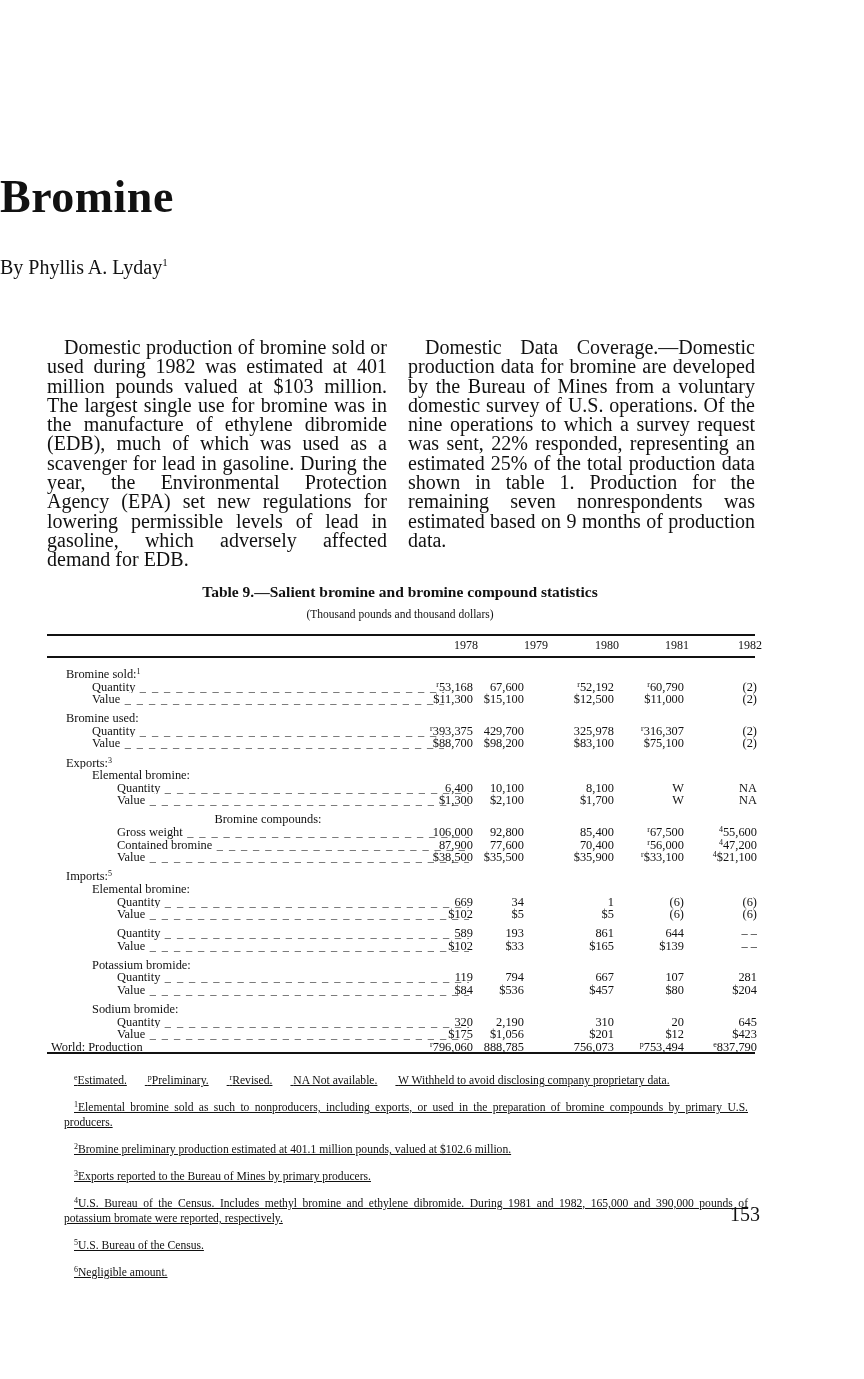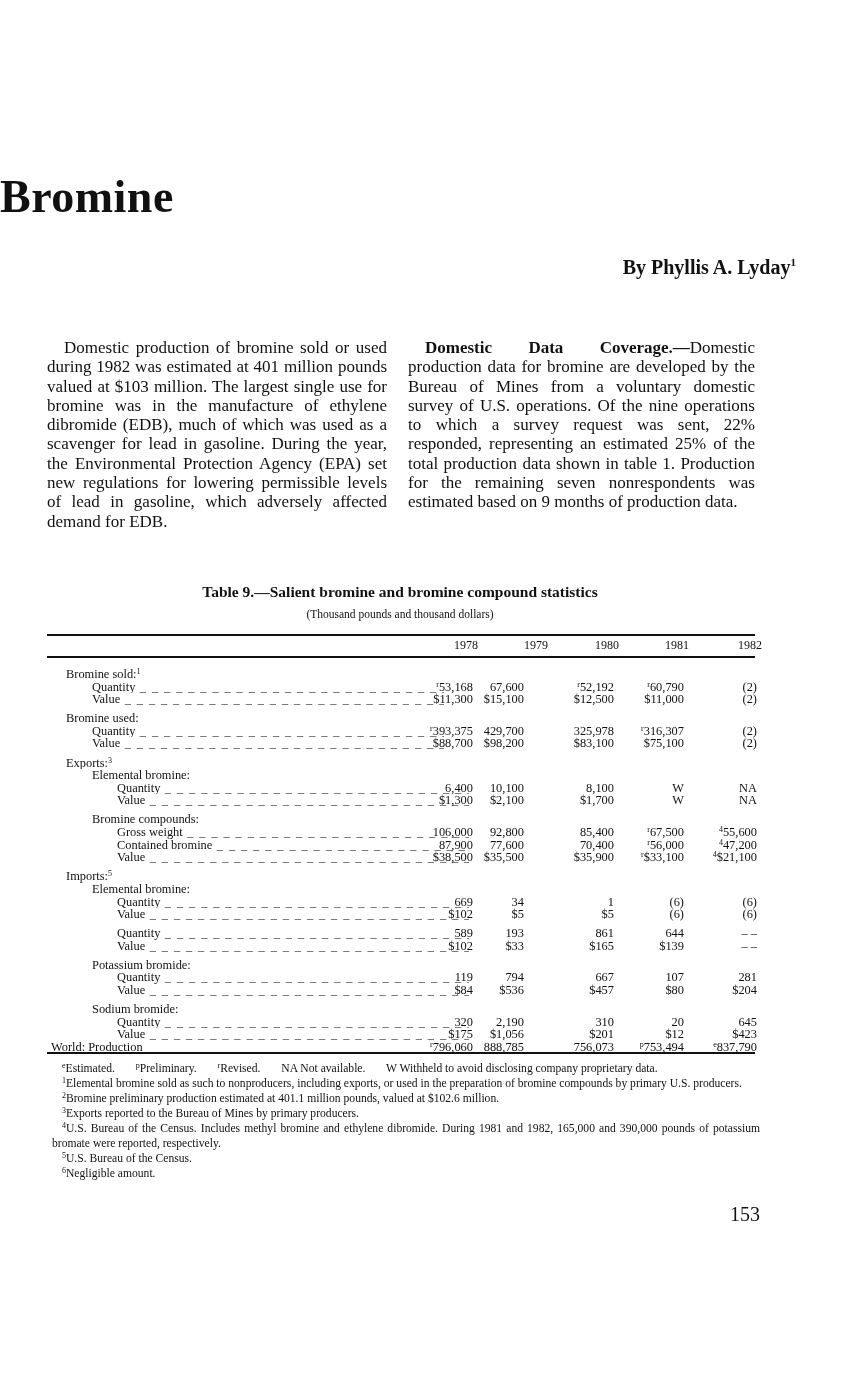--- a/index.html
+++ b/index.html
@@ -5,32 +5,32 @@
   html, body { margin: 0; padding: 0; background: #ffffff; }
   body {
     width: 864px; height: 1379px; position: relative; overflow: hidden;
     font-family: "Liberation Serif", "DejaVu Serif", serif; color: #111;
   }
   .title {
     position: absolute; top: 170px; left: 0; width: 796px; text-align: left;
     font-weight: bold; font-size: 46px; letter-spacing: 0.5px;
   }
   .byline {
-    position: absolute; top: 256px; left: 0; width: 796px; text-align: right;
-    font-weight: bold; font-size: 20px;
+    position: absolute; top: 256px; left: 0; width: 796px; text-align: left;
+    font-weight: normal; font-size: 20px;
   }
   .byline sup { font-size: 11px; }
   .col {
-    position: absolute; top: 338px; width: 340px; font-size: 17px; line-height: 19.3px;
+    position: absolute; top: 338px; width: 340px; font-size: 20px; line-height: 19.3px;
     text-align: justify;
   }
   .col.left { left: 47px; }
   .col.right { left: 408px; width: 347px; }
   .col p { margin: 0; text-indent: 17px; }
-  .col b { font-weight: bold; }
+  .col b { font-weight: normal; }
 
   .table-title {
     position: absolute; top: 583px; left: 40px; width: 720px; text-align: center;
     font-weight: bold; font-size: 15.5px; font-family: "Liberation Serif", serif;
   }
   .table-sub {
     position: absolute; top: 608px; left: 40px; width: 720px; text-align: center;
     font-size: 11.5px;
   }
   .rule { position: absolute; left: 47px; width: 708px; background: #111; }
@@ -51,21 +51,21 @@
   .c2 { left: 487px; }
   .c3 { left: 557px; }
   .c4 { left: 630px; }
   .cell sup { font-size: 8px; vertical-align: 4px; line-height: 0; }
   .lbl sup { font-size: 8px; vertical-align: 4px; line-height: 0; }
 
   .notes {
     position: absolute; top: 1061px; left: 52px; width: 708px; font-size: 11.6px; line-height: 15px;
     text-align: justify;
   }
-  .notes p { margin: 0; }
+  .notes p { margin: 12px; text-decoration: underline; }
   .notes .indent { text-indent: 10px; }
   .notes sup { font-size: 8px; vertical-align: 4px; line-height: 0; }
   .keys span.k { margin-right: 18px; }
   .pageno {
     position: absolute; top: 1203px; left: 700px; width: 60px; text-align: right;
     font-size: 20px; font-weight: normal;
   }
 </style>
 </head>
 <body>
@@ -149,21 +149,21 @@
     <div class="row">
       <div class="lbl" style="padding-left: 70px;"><span>Value</span><span class="lead"> _ _ _ _ _ _ _ _ _ _ _ _ _ _ _ _ _ _ _ _ _ _ _ _ _ _ _ _ _ _ _ _ _ _ _ _ _ _ _ _ </span></div>
       <div class="cell c0"><sup></sup><span>$1,300</span></div>
       <div class="cell c1"><sup></sup><span>$2,100</span></div>
       <div class="cell c2"><sup></sup><span>$1,700</span></div>
       <div class="cell c3"><sup></sup><span>W</span></div>
       <div class="cell c4"><sup></sup><span>NA</span></div>
     </div>
     <div class="row gap"></div>
     <div class="row">
-      <div class="lbl" style="padding-left: 45px;"><span>Bromine compounds:</span></div>
+      <div class="lbl" style="padding-left: 45px; text-align: center;"><span>Bromine compounds:</span></div>
     </div>
     <div class="row">
       <div class="lbl" style="padding-left: 70px;"><span>Gross weight</span><span class="lead"> _ _ _ _ _ _ _ _ _ _ _ _ _ _ _ _ _ _ _ _ _ _ _ _ _ _ _ _ _ _ _ _ _ _ _ _ _ _ _ _ </span></div>
       <div class="cell c0"><sup></sup><span>106,000</span></div>
       <div class="cell c1"><sup></sup><span>92,800</span></div>
       <div class="cell c2"><sup></sup><span>85,400</span></div>
       <div class="cell c3"><sup>r</sup><span>67,500</span></div>
       <div class="cell c4"><sup>4</sup><span>55,600</span></div>
     </div>
     <div class="row">

